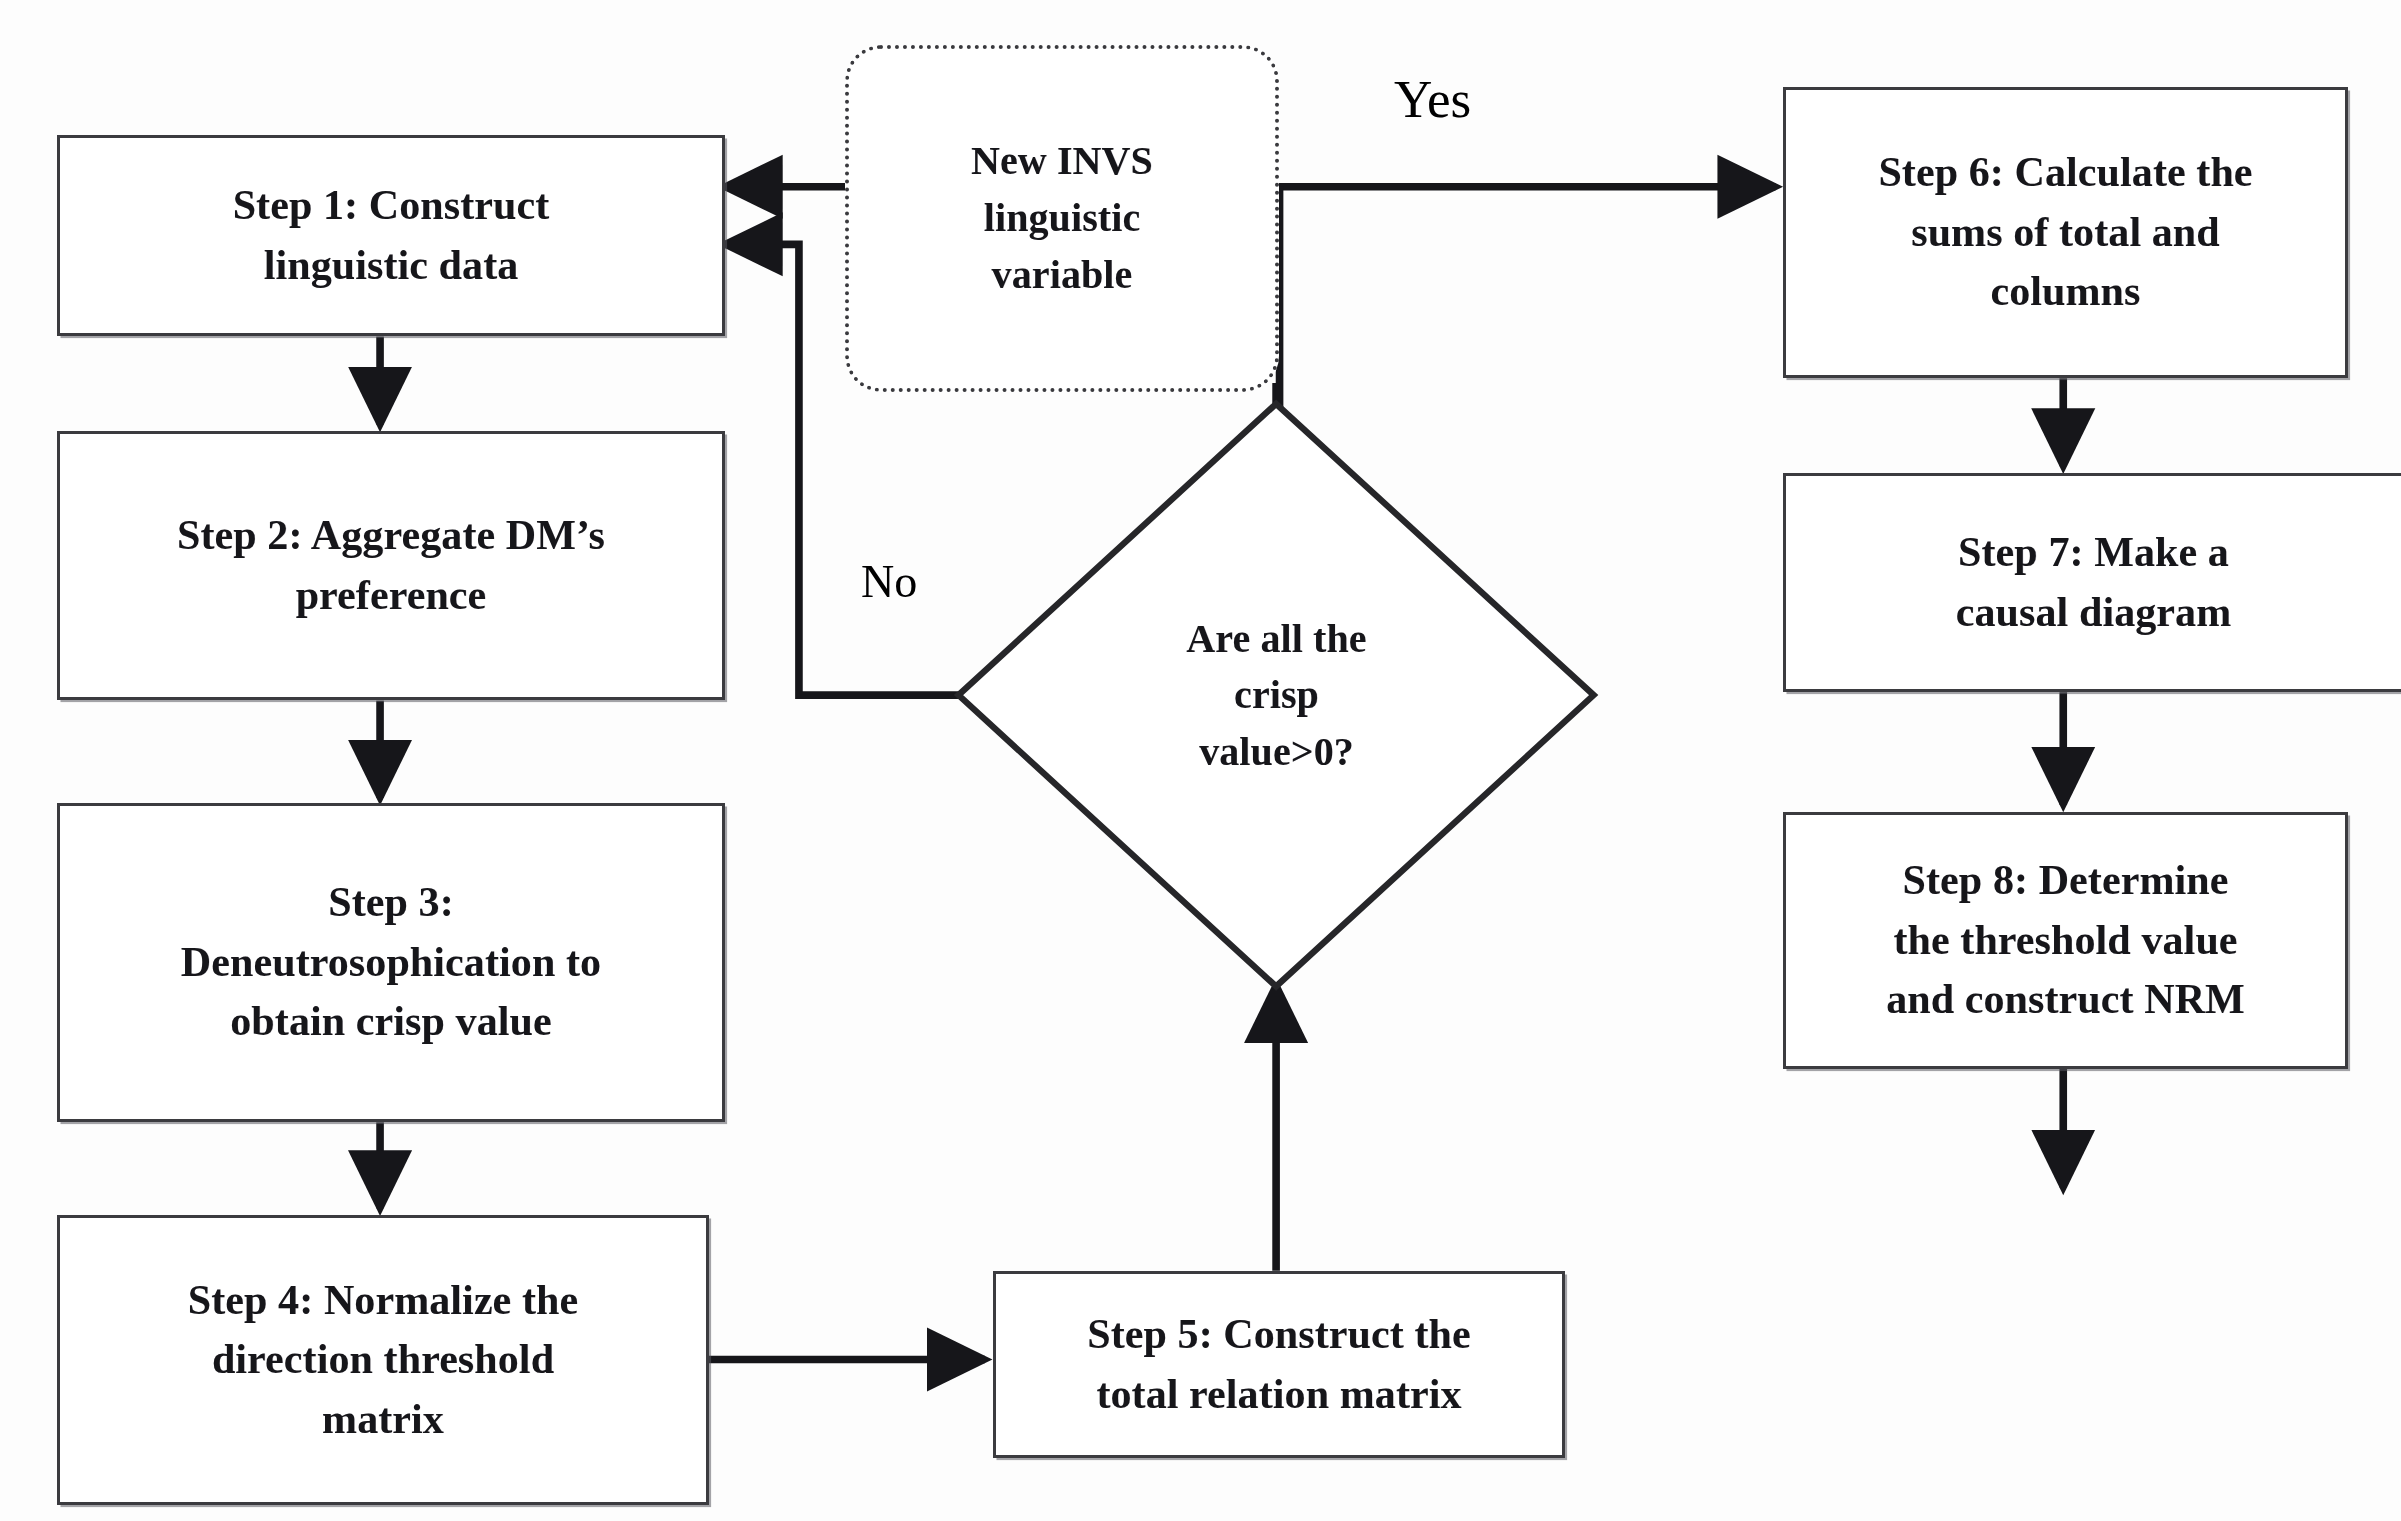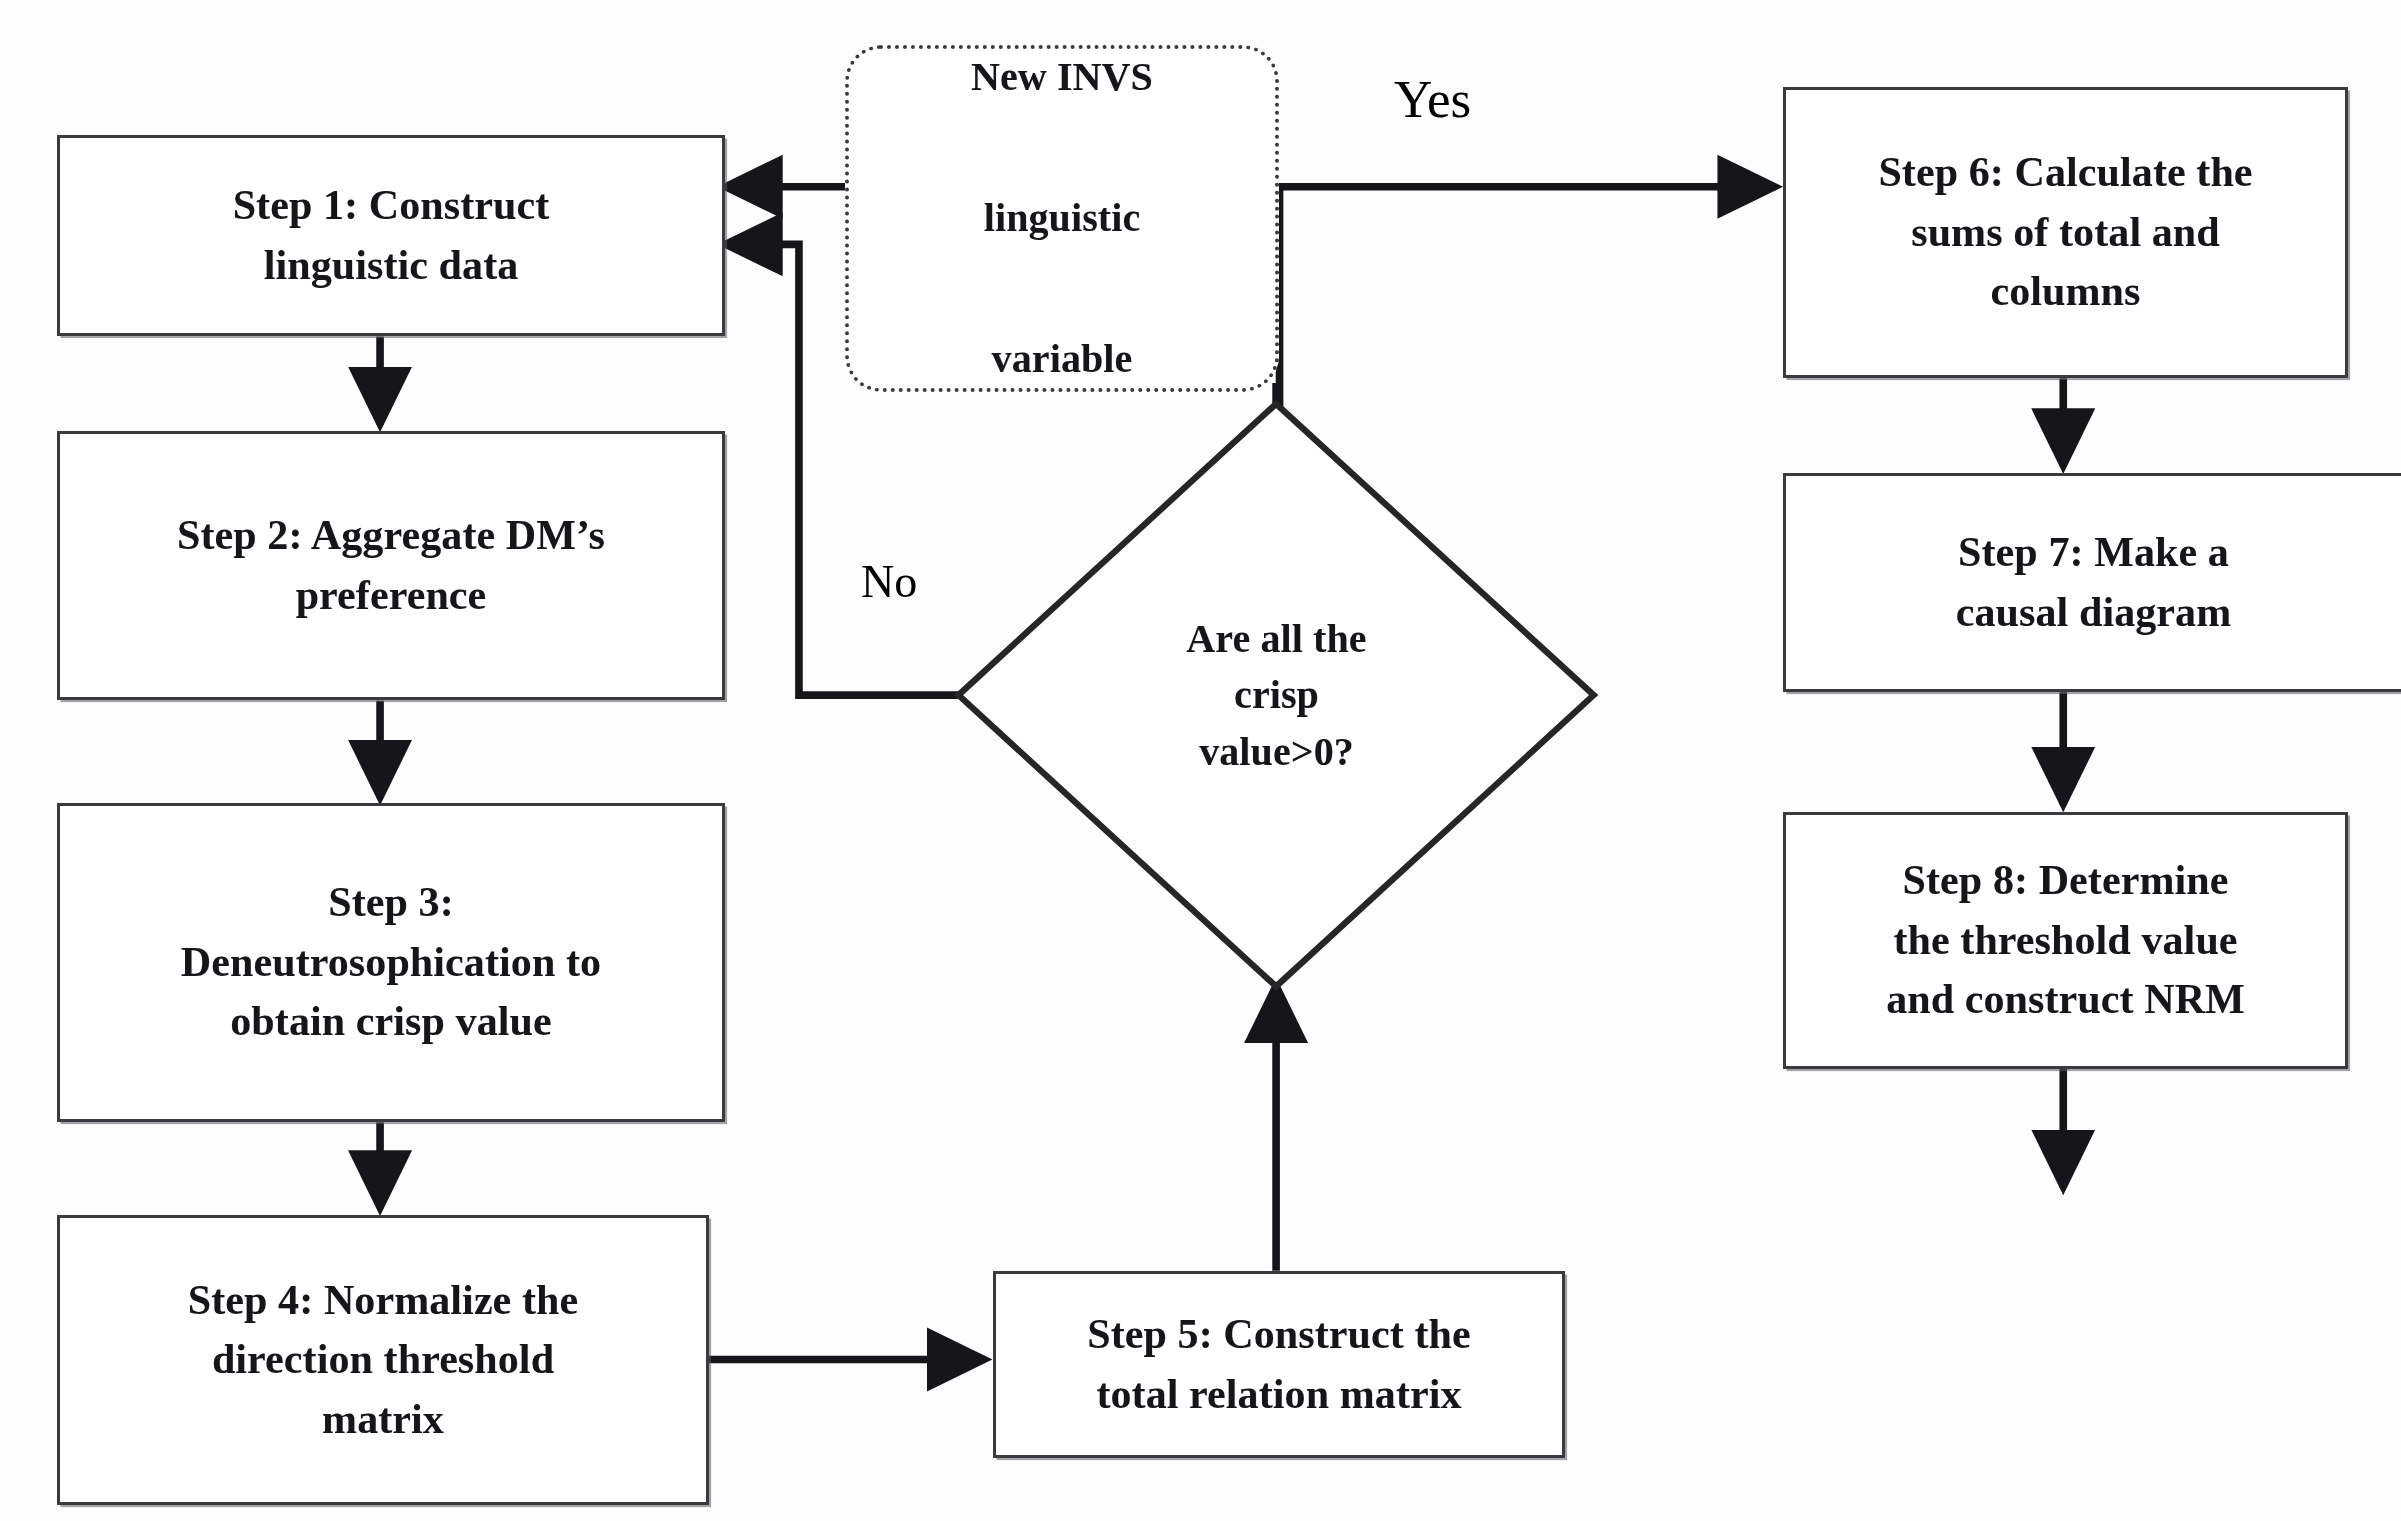--- a/index.html
+++ b/index.html
@@ -44,21 +44,20 @@
     line-height: 1.42;
     white-space: nowrap;
     font-weight: 700;
     letter-spacing: 0.1px;
     text-shadow: 0.3px 0.3px 0 rgba(120,110,130,0.30);
   }
   .startnode {
     border: 4.2px dotted #3a3a3e;
     border-radius: 36px;
     background: #ffffff;
-    justify-content: space-between;
   }
   .decision {
     background: transparent;
     border: none;
     z-index: 4;
   }
   .diamond-text {
     position: absolute;
     left: 0; right: 0;
     top: 50%;

